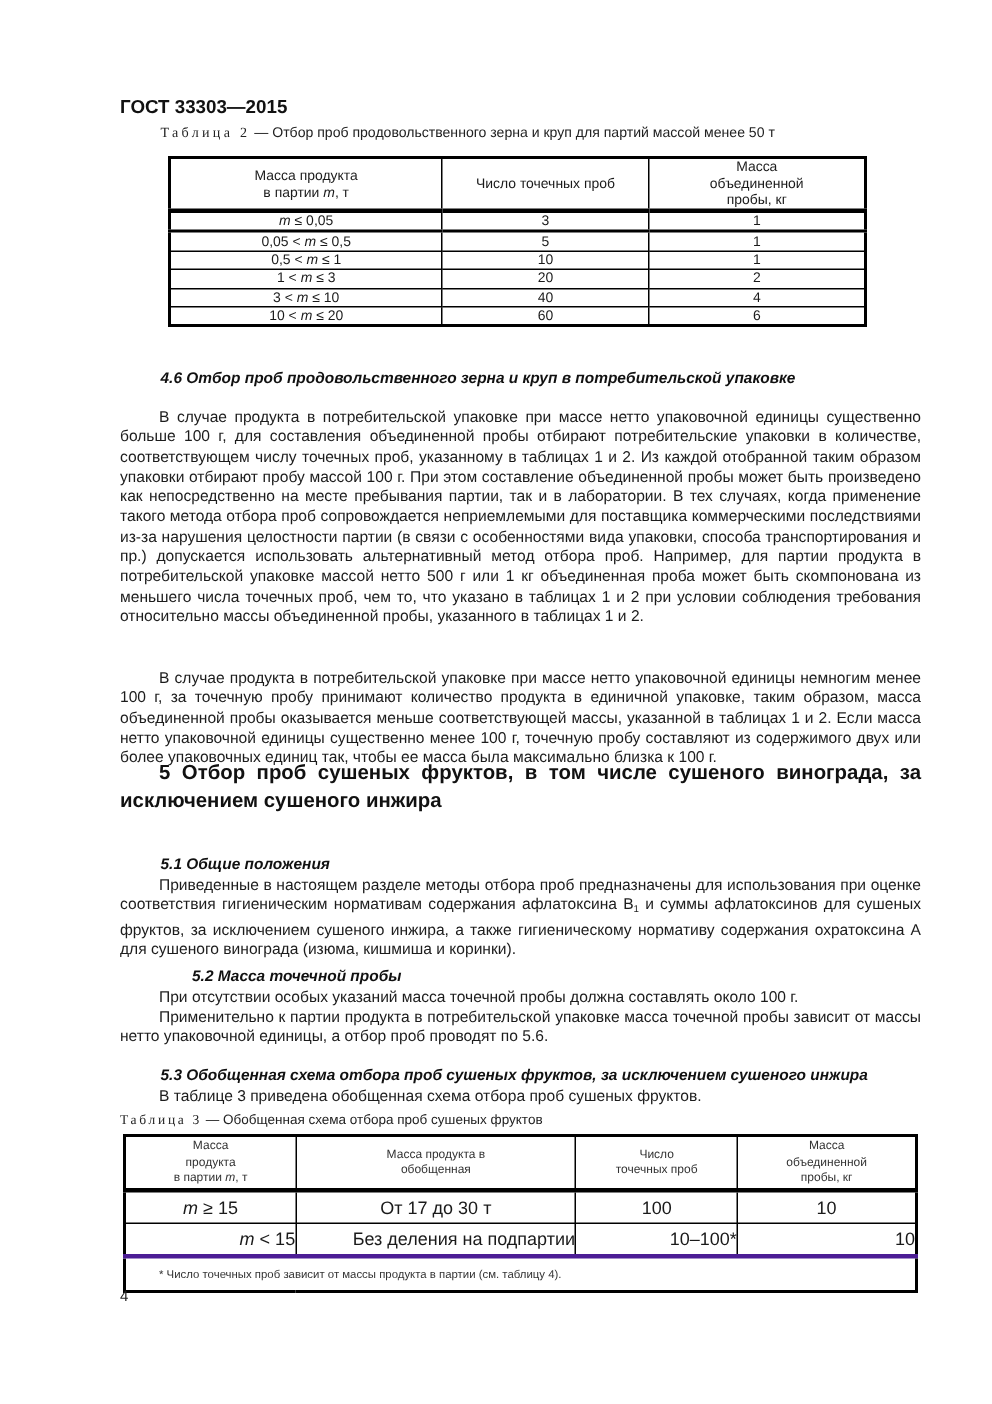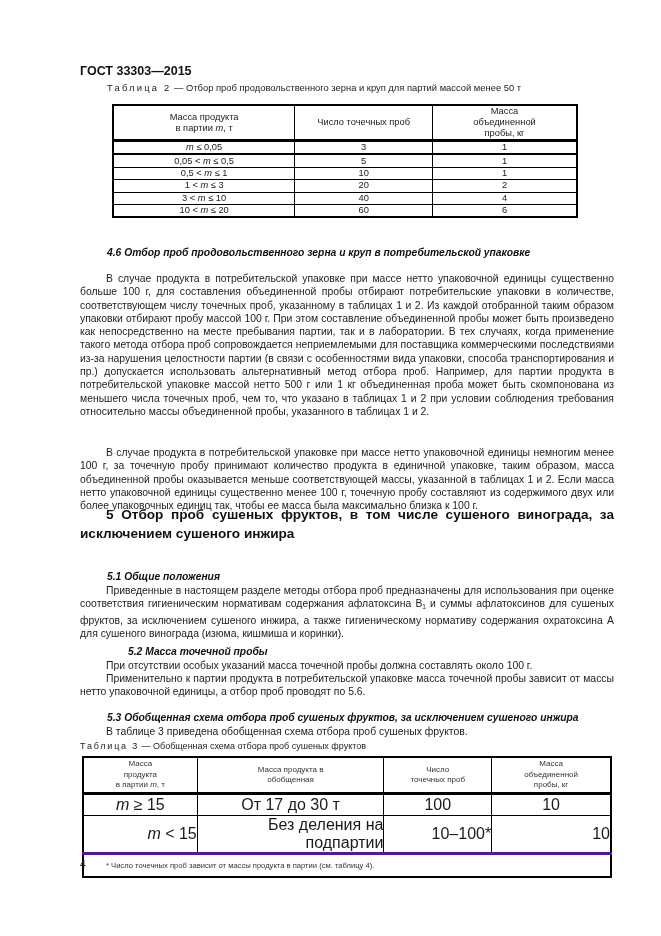--- a/index.html
+++ b/index.html
@@ -7,21 +7,21 @@
     width: 661px; height: 936px; position: relative; overflow: hidden;
     font-family: "Liberation Sans", sans-serif; color: #1a1a1a;
   }
   .abs { position: absolute; }
   .doc-header {
     left: 80px; top: 64px; font-size: 12.5px; font-weight: bold; color: #111;
   }
   .caption {
     font-size: 9.4px; color: #222; white-space: nowrap;
   }
-  .caption .spaced { letter-spacing: 2.2px; }
+  .caption .spaced { letter-spacing: 2.2px; font-family: Liberation Serif, serif; }
   
   table { border-collapse: collapse; position: absolute; }
   .t2 { left: 112px; top: 104px; width: 466px; border: 2px solid #000; }
   .t2 th, .t2 td {
     border-left: 1px solid #000; border-right: 1px solid #000;
     font-weight: normal; font-size: 9.3px; text-align: center; padding: 0;
     color: #1a1a1a;
   }
   .t2 th { height: 32px; line-height: 11px; border-bottom: 3px solid #000; }
   .t2 td { height: 11.4px; line-height: 11px; border-bottom: 1px solid #000; }
@@ -41,21 +41,21 @@
   }
   .sub { font-size: 6.5px; vertical-align: -2px; }
 
   
   .t3 { left: 82px; top: 756px; width: 530px; border: 2px solid #000; }
   .t3 th, .t3 td {
     border-left: 1px solid #000; border-right: 1px solid #000;
     font-weight: normal; text-align: center; padding: 0; color: #1a1a1a;
   }
   .t3 th { font-size: 8px; line-height: 10.5px; height: 34px; border-bottom: 3px solid #000; color:#333; }
-  .t3 td { font-size: 16px; height: 20px; border-bottom: 1px solid #000; }
+  .t3 td { font-size: 12px; height: 20px; border-bottom: 1px solid #000; }
   .t3 tr.r2 td { border-bottom: 3px solid #4c1d95; text-align: right; }
   .t3 td.note { text-align: left; font-size: 7.6px; height: 21px; padding-left: 22px; color: #333; }
   .t3 .c1 { width: 113px; } .t3 .c2 { width: 186px; } .t3 .c3 { width: 107px; } .t3 .c4 { width: 118px; }
   .page-num { left: 80px; top: 859px; font-size: 10px; color: #222; }
 </style>
 </head>
 <body>
 
 <div class="abs doc-header">ГОСТ 33303—2015</div>
 

